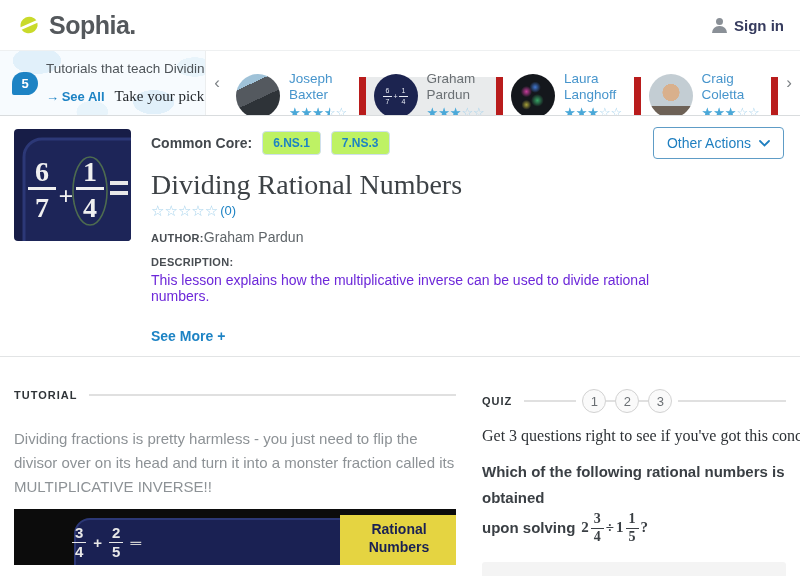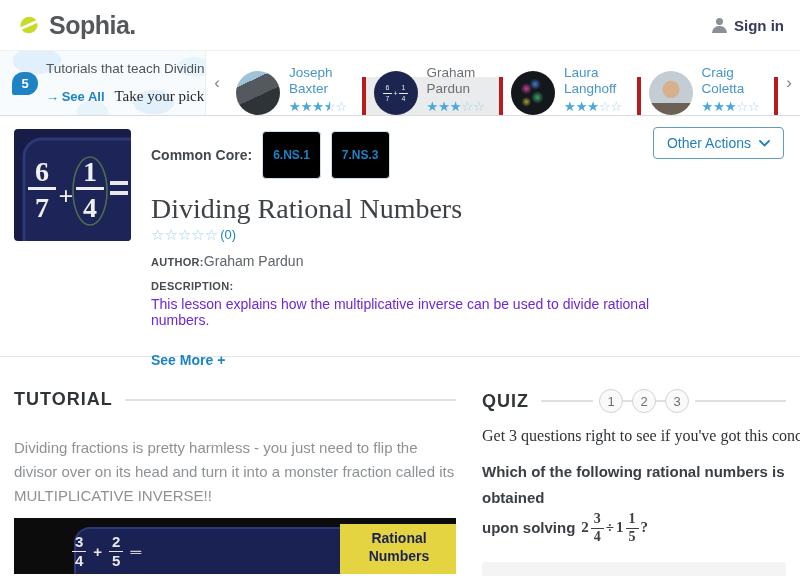--- a/index.html
+++ b/index.html
@@ -40,22 +40,22 @@
     display:flex;align-items:center;justify-content:center;}
   .car-left-text{min-width:0;}
   .car-heading{font-size:13.5px;color:#4e5459;white-space:nowrap;}
   .car-row2{display:flex;align-items:center;gap:10px;margin-top:12px;}
   .see-all{font-size:13px;font-weight:bold;color:var(--accent);cursor:pointer;white-space:nowrap;}
   .see-arrow{letter-spacing:-1px;}
   .take-pick{font-size:15px;color:#23272b;white-space:nowrap;}
   .chev{background:#fff;border:none;color:#7d8286;font-size:17px;width:22px;
     cursor:pointer;display:flex;align-items:center;justify-content:center;}
   .car-items{flex:1;display:flex;align-items:stretch;overflow:hidden;}
-  .car-item{flex:1 1 0;display:flex;align-items:flex-end;gap:9px;padding:0 8px;
-    border-right:4px solid #b91c1c;cursor:pointer;background:#fff;margin-top:26px;}
+  .car-item{flex:1 1 0;display:flex;align-items:center;gap:9px;padding:0 8px;
+    border-right:7px solid #b91c1c;cursor:pointer;background:#fff;margin-top:26px;}
   .car-item.sel{background:#e9ebec;}
   .avatar{width:44px;height:44px;border-radius:50%;flex:0 0 44px;overflow:hidden;
     display:flex;align-items:center;justify-content:center;}
   .av-joseph{background:linear-gradient(155deg,#9fc2d8 0 26%,#54595f 26% 55%,#2e3338 55%);}
   .av-graham{background:#1c2450;color:#e8ecf5;font-size:7px;gap:1px;}
   .av-laura{background:
      radial-gradient(circle 8px at 35% 40%,rgba(219,64,170,.9),transparent 70%),
      radial-gradient(circle 9px at 60% 60%,rgba(64,200,120,.8),transparent 70%),
      radial-gradient(circle 8px at 55% 30%,rgba(70,130,230,.9),transparent 70%),
      radial-gradient(circle 7px at 35% 70%,rgba(230,220,70,.7),transparent 70%),#14171c;}
@@ -71,42 +71,42 @@
     white-space:nowrap;pointer-events:none;}
 
   
   .hero{position:relative;padding:13px 16px 0 14px;height:241px;
     border-bottom:1px solid #e2e4e5;display:flex;gap:20px;background:#fff;}
   .thumb{flex:0 0 117px;height:112px;border-radius:4px;overflow:hidden;}
   .hero-main{flex:1;padding-top:2px;}
   .cc-row{display:flex;align-items:center;gap:10px;}
   .cc-label{font-size:14px;font-weight:bold;color:#43484d;}
   .cc-badge{font-size:12px;font-weight:bold;color:var(--accent);border:1px solid #cfe0ec;
-    border-radius:4px;padding:16px 10px;background:#000000;cursor:pointer;}
+    border-radius:4px;padding:4px 10px;background:#bef264;cursor:pointer;}
   .hero-title{font-family:"Liberation Serif",serif;font-weight:normal;font-size:28px;
     color:#3d4246;margin-top:14px;}
   .meta-label{font-size:11px;font-weight:bold;color:#484d52;letter-spacing:.3px;margin-top:11px;}
   .rating-row{display:flex;align-items:center;gap:2px;margin-top:2px;}
   .rating-row .stars{font-size:15px;margin-top:0;}
   .rating-count{font-size:13px;color:var(--accent);cursor:pointer;}
   .author-row{display:flex;align-items:baseline;margin-top:11px;}
   .author-name{font-size:14px;color:#5f6569;}
   .desc{font-size:14px;color:#6d28d9;margin-top:4px;max-width:560px;}
   .see-more{display:inline-block;font-size:14px;font-weight:bold;color:var(--accent);
     margin-top:24px;cursor:pointer;}
   .other-actions{position:absolute;top:11px;right:16px;display:flex;align-items:center;gap:8px;
     font-size:14px;color:#1f7fc0;background:#fff;border:1px solid #5e9cc6;border-radius:4px;
     padding:7px 13px;cursor:pointer;font-family:inherit;}
 
   
   .columns{display:flex;gap:26px;padding:32px 14px 0 14px;}
   .col-left{width:442px;flex:0 0 442px;}
   .col-right{flex:1;min-width:0;}
   .sec-head{display:flex;align-items:center;gap:12px;}
-  .sec-title{font-size:18px;font-weight:bold;color:#2f3438;letter-spacing:1px;white-space:nowrap;}
+  .sec-title{font-size:11px;font-weight:bold;color:#2f3438;letter-spacing:1px;white-space:nowrap;}
   .rule{height:2px;background:#e0e0e0;flex:1;}
   .rule.fixed{flex:0 0 52px;}
   .step{width:24px;height:24px;flex:0 0 24px;border-radius:50%;border:1px solid #d2d2d2;
     background:#fafafa;color:#6a6f73;font-size:13px;display:flex;align-items:center;
     justify-content:center;cursor:pointer;}
   .step-link{width:9px;height:2px;background:#e0e0e0;flex:0 0 9px;}
   .sec-head .step, .sec-head .step-link{margin:0 -6px 0 -6px;}
   .tut-para{font-size:15px;color:#8d9296;line-height:1.6;margin-top:26px;}
 
   .video{margin-top:10px;height:56px;background:#0c0c0c;position:relative;

